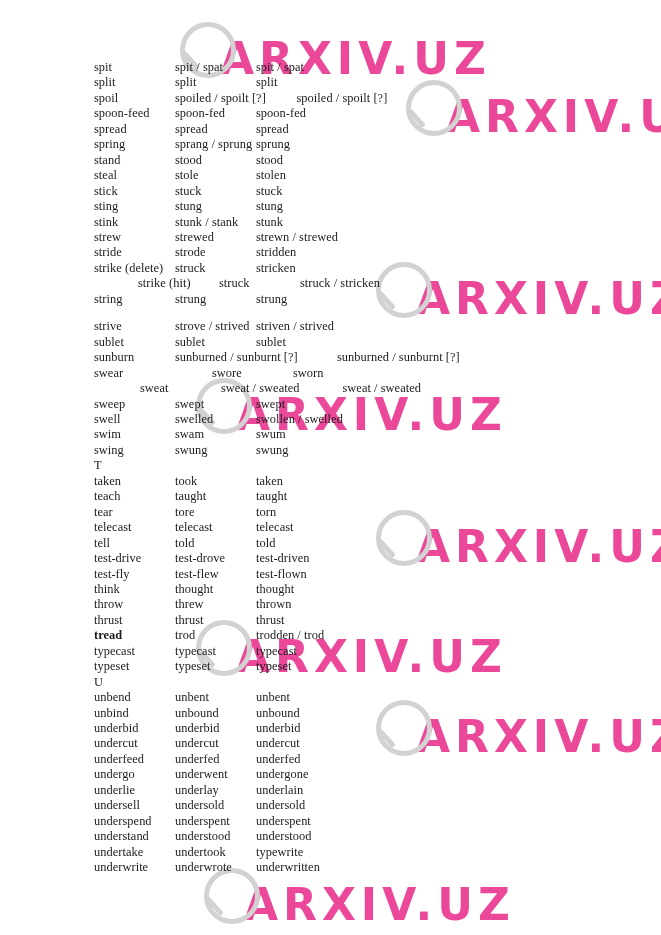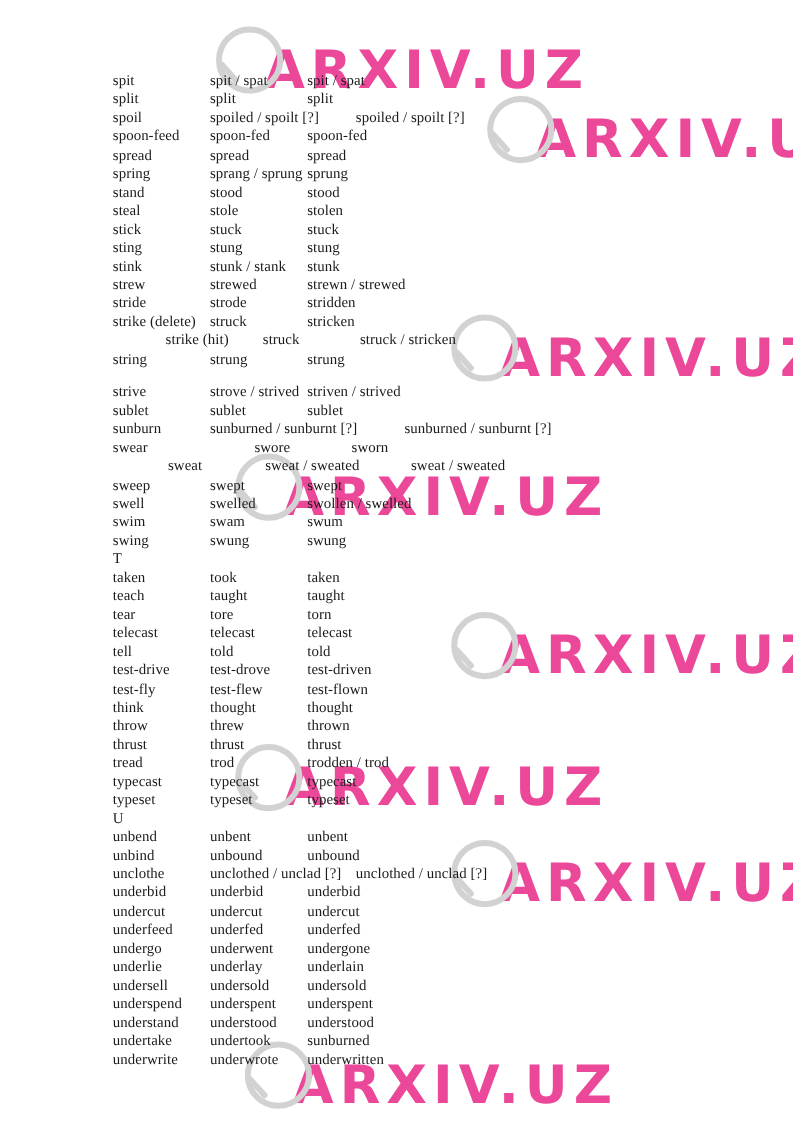--- a/index.html
+++ b/index.html
@@ -195,32 +195,31 @@
       <div class="row"><span class="c c1" style="min-width: 81px;">taken</span><span class="c c2" style="min-width: 81px;">took</span><span class="c c3">taken</span></div>
       <div class="row"><span class="c c1" style="min-width: 81px;">teach</span><span class="c c2" style="min-width: 81px;">taught</span><span class="c c3">taught</span></div>
       <div class="row"><span class="c c1" style="min-width: 81px;">tear</span><span class="c c2" style="min-width: 81px;">tore</span><span class="c c3">torn</span></div>
       <div class="row"><span class="c c1" style="min-width: 81px;">telecast</span><span class="c c2" style="min-width: 81px;">telecast</span><span class="c c3">telecast</span></div>
       <div class="row"><span class="c c1" style="min-width: 81px;">tell</span><span class="c c2" style="min-width: 81px;">told</span><span class="c c3">told</span></div>
       <div class="row"><span class="c c1" style="min-width: 81px;">test-drive</span><span class="c c2" style="min-width: 81px;">test-drove</span><span class="c c3">test-driven</span></div>
       <div class="row"><span class="c c1" style="min-width: 81px;">test-fly</span><span class="c c2" style="min-width: 81px;">test-flew</span><span class="c c3">test-flown</span></div>
       <div class="row"><span class="c c1" style="min-width: 81px;">think</span><span class="c c2" style="min-width: 81px;">thought</span><span class="c c3">thought</span></div>
       <div class="row"><span class="c c1" style="min-width: 81px;">throw</span><span class="c c2" style="min-width: 81px;">threw</span><span class="c c3">thrown</span></div>
       <div class="row"><span class="c c1" style="min-width: 81px;">thrust</span><span class="c c2" style="min-width: 81px;">thrust</span><span class="c c3">thrust</span></div>
-      <div class="row"><span class="c c1" style="min-width: 81px;">tread</span><span class="c c2" style="min-width: 81px;">trod</span><span class="c c3">trodden / trod</span></div>
+      <div class="row"><span class="c c1" style="min-width: 81px; font-weight: bold;">tread</span><span class="c c2" style="min-width: 81px;">trod</span><span class="c c3">trodden / trod</span></div>
       <div class="row"><span class="c c1" style="min-width: 81px;">typecast</span><span class="c c2" style="min-width: 81px;">typecast</span><span class="c c3">typecast</span></div>
       <div class="row"><span class="c c1" style="min-width: 81px;">typeset</span><span class="c c2" style="min-width: 81px;">typeset</span><span class="c c3">typeset</span></div>
       <div class="section-letter">U</div>
       <div class="row"><span class="c c1" style="min-width: 81px;">unbend</span><span class="c c2" style="min-width: 81px;">unbent</span><span class="c c3">unbent</span></div>
       <div class="row"><span class="c c1" style="min-width: 81px;">unbind</span><span class="c c2" style="min-width: 81px;">unbound</span><span class="c c3">unbound</span></div>
-      <div class="row"><span class="c c1" style="min-width: 81px;">unclothe</span><span class="c c2" style="min-width: 121.5px;">unclothed / unclad [?]</span><span class="c c3">unclothed / unclad [?]</span></div>
       <div class="row"><span class="c c1" style="min-width: 81px;">underbid</span><span class="c c2" style="min-width: 81px;">underbid</span><span class="c c3">underbid</span></div>
       <div class="row"><span class="c c1" style="min-width: 81px;">undercut</span><span class="c c2" style="min-width: 81px;">undercut</span><span class="c c3">undercut</span></div>
       <div class="row"><span class="c c1" style="min-width: 81px;">underfeed</span><span class="c c2" style="min-width: 81px;">underfed</span><span class="c c3">underfed</span></div>
       <div class="row"><span class="c c1" style="min-width: 81px;">undergo</span><span class="c c2" style="min-width: 81px;">underwent</span><span class="c c3">undergone</span></div>
       <div class="row"><span class="c c1" style="min-width: 81px;">underlie</span><span class="c c2" style="min-width: 81px;">underlay</span><span class="c c3">underlain</span></div>
       <div class="row"><span class="c c1" style="min-width: 81px;">undersell</span><span class="c c2" style="min-width: 81px;">undersold</span><span class="c c3">undersold</span></div>
       <div class="row"><span class="c c1" style="min-width: 81px;">underspend</span><span class="c c2" style="min-width: 81px;">underspent</span><span class="c c3">underspent</span></div>
       <div class="row"><span class="c c1" style="min-width: 81px;">understand</span><span class="c c2" style="min-width: 81px;">understood</span><span class="c c3">understood</span></div>
-      <div class="row"><span class="c c1" style="min-width: 81px;">undertake</span><span class="c c2" style="min-width: 81px;">undertook</span><span class="c c3">sunburned</span></div>
+      <div class="row"><span class="c c1" style="min-width: 81px;">undertake</span><span class="c c2" style="min-width: 81px;">undertook</span><span class="c c3">typewrite</span></div>
       <div class="row"><span class="c c1" style="min-width: 81px;">underwrite</span><span class="c c2" style="min-width: 81px;">underwrote</span><span class="c c3">underwritten</span></div>
     </div>
 
 </div>
 
 </body></html>

